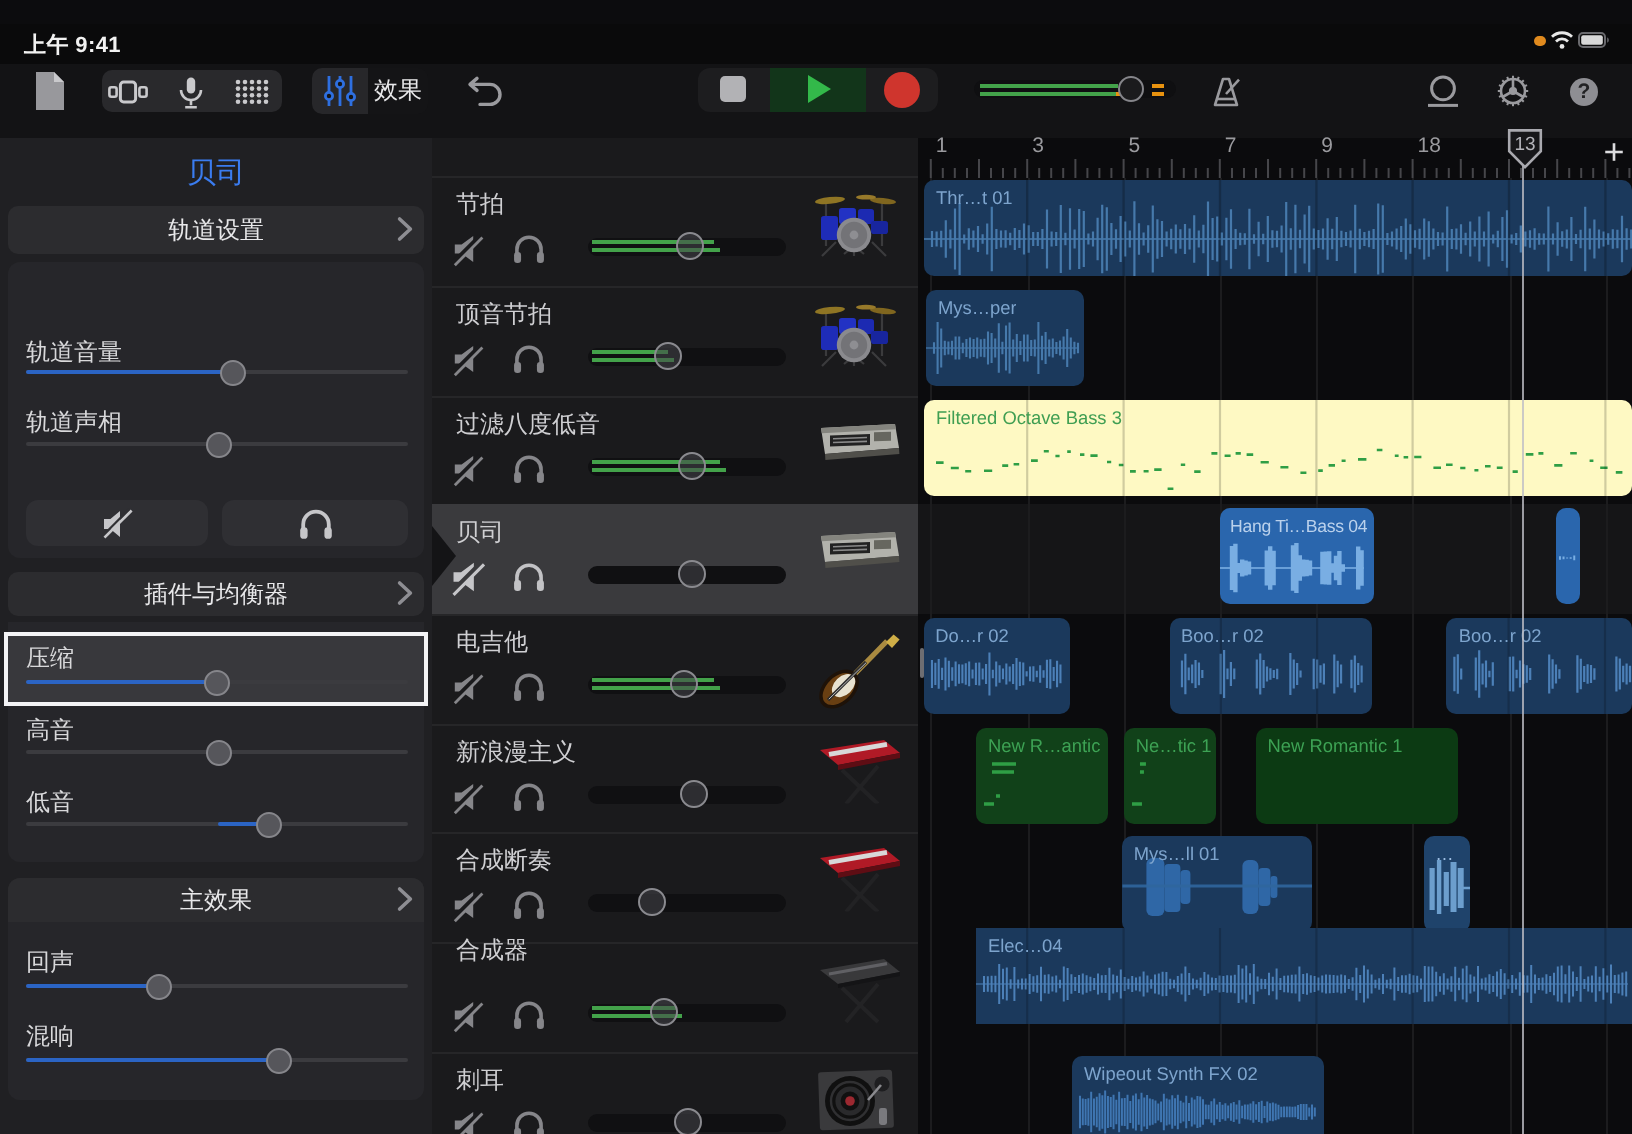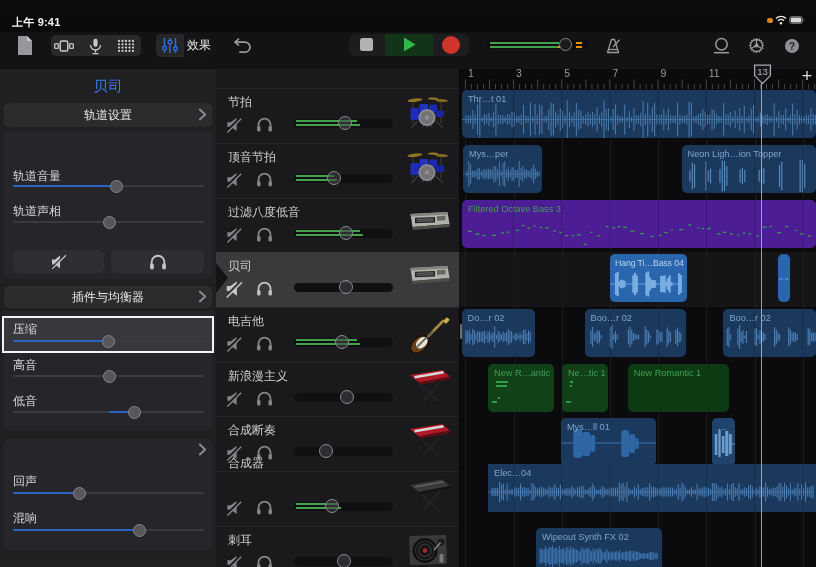--- a/index.html
+++ b/index.html
@@ -172,20 +172,21 @@
 <div class="pfill" style="left:13px;top:328px;width:95px;"></div>
 <div class="pknob" style="left:101.5px;top:322.5px;"></div>
 <div class="plabel" style="left:13px;top:345px;">高音</div>
 <div class="ptrack" style="left:13px;top:363px;width:191px;"></div>
 <div class="pknob" style="left:102.5px;top:357.5px;"></div>
 <div class="plabel" style="left:13px;top:381px;">低音</div>
 <div class="ptrack" style="left:13px;top:399px;width:191px;"></div>
 <div class="pfill" style="left:109px;top:399px;width:25px;"></div>
 <div class="pknob" style="left:127.5px;top:393.5px;"></div>
 <div class="abs" style="left:4px;top:427px;width:208px;height:111px;background:#26262a;border-radius:6px;"></div>
+<div class="abs bar" style="left:4px;top:427px;width:208px;height:22px;border-radius:6px 6px 0 0;">主效果</div>
 <svg class="abs" style="left:198px;top:431px" width="9" height="13" viewBox="0 0 9 13">
       <path d="M1.8 1.5 L7.2 6.5 L1.8 11.5" stroke="#8e8e93" stroke-width="1.8" fill="none" stroke-linecap="round" stroke-linejoin="round"></path>
     </svg>
 <div class="plabel" style="left:13px;top:461px;">回声</div>
 <div class="ptrack" style="left:13px;top:480px;width:191px;"></div>
 <div class="pfill" style="left:13px;top:480px;width:66px;"></div>
 <div class="pknob" style="left:72.5px;top:474.5px;"></div>
 <div class="plabel" style="left:13px;top:498px;">混响</div>
 <div class="ptrack" style="left:13px;top:517px;width:191px;"></div>
 <div class="pfill" style="left:13px;top:517px;width:127px;"></div>
@@ -368,21 +369,21 @@
 <div class="abs" style="left:319px;top:432px;width:14px;height:14px;border-radius:50%;background:rgba(70,70,74,0.55);border:1.5px solid #8a8a8f;"></div>
 <svg class="abs" style="left:406px;top:410px" width="46" height="36" viewBox="0 0 46 36">
 <path d="M4 7 L36 2 L44 8.5 L13 14.5 z" fill="#b01a26"></path>
 <path d="M8.5 9.2 L37.5 4.2" stroke="#d8d8d8" stroke-width="2.4"></path>
 <path d="M13 14.5 L44 8.5 L44 11 L13 17 z" fill="#5e0d14"></path>
 <g stroke="#222224" stroke-width="2">
 <path d="M15 17 L33 34 M33 15 L17 34"></path>
       </g>
 <path d="M13 34.5 h24" stroke="#1a1a1c" stroke-width="1.4"></path>
 </svg>
-<div class="rowlabel" style="left:228px;top:443px;">合成器</div>
+<div class="rowlabel" style="left:228px;top:455px;">合成器</div>
 <svg class="abs" style="left:224px;top:485.5px" width="19" height="19" viewBox="0 0 19 19">
 <path d="M3.4 7.3 h3.4 L12.6 3 v13 L6.8 11.7 H3.4 z" fill="#86868a"></path>
 <path d="M2.6 16.8 L16.4 3" stroke="#1a1a1c" stroke-width="2.8"></path>
 <path d="M3.4 17.6 L17.2 3.8" stroke="#86868a" stroke-width="1.4"></path>
     </svg>
 <svg class="abs" style="left:256px;top:486.5px" width="17" height="17" viewBox="0 0 18 18">
 <path d="M2.6 13 V9.2 a6.4 6.4 0 0 1 12.8 0 V13" stroke="#86868a" stroke-width="1.9" fill="none"></path>
 <rect x="1.1" y="10.6" width="3.7" height="5.8" rx="1.7" fill="#86868a"></rect>
 <rect x="13.2" y="10.6" width="3.7" height="5.8" rx="1.7" fill="#86868a"></rect>
     </svg>
@@ -432,21 +433,21 @@
 <div class="abs" style="left:754.5px;top:77px;width:1px;height:490px;background:#1c1c1e;"></div>
 <div class="abs" style="left:802.7px;top:77px;width:1px;height:490px;background:#1c1c1e;"></div>
 <svg class="abs" style="left:0;top:0" width="816" height="80" viewBox="0 0 816 80">
       <path d="M465.4 67.5V77M471.4 72V77M477.4 72V77M483.5 72V77M489.5 67.5V77M495.5 72V77M501.5 72V77M507.6 72V77M513.6 67.5V77M519.6 72V77M525.6 72V77M531.6 72V77M537.7 67.5V77M543.7 72V77M549.7 72V77M555.7 72V77M561.8 67.5V77M567.8 72V77M573.8 72V77M579.8 72V77M585.9 67.5V77M591.9 72V77M597.9 72V77M603.9 72V77M609.9 67.5V77M616.0 72V77M622.0 72V77M628.0 72V77M634.0 67.5V77M640.1 72V77M646.1 72V77M652.1 72V77M658.1 67.5V77M664.1 72V77M670.2 72V77M676.2 72V77M682.2 67.5V77M688.2 72V77M694.3 72V77M700.3 72V77M706.3 67.5V77M712.3 72V77M718.3 72V77M724.4 72V77M730.4 67.5V77M736.4 72V77M742.4 72V77M748.5 72V77M754.5 67.5V77M760.5 72V77M766.5 72V77M772.5 72V77M778.6 67.5V77M784.6 72V77M790.6 72V77M796.6 72V77M802.7 67.5V77M808.7 72V77M814.7 72V77" stroke="#46464a" stroke-width="1"></path>
     </svg>
 <div class="abs" style="left:467.9px;top:55px;font-size:10.5px;color:#9a9a9e;">1</div>
 <div class="abs" style="left:516.1px;top:55px;font-size:10.5px;color:#9a9a9e;">3</div>
 <div class="abs" style="left:564.3px;top:55px;font-size:10.5px;color:#9a9a9e;">5</div>
 <div class="abs" style="left:612.4px;top:55px;font-size:10.5px;color:#9a9a9e;">7</div>
 <div class="abs" style="left:660.6px;top:55px;font-size:10.5px;color:#9a9a9e;">9</div>
-<div class="abs" style="left:708.8px;top:55px;font-size:10.5px;color:#9a9a9e;">11</div>
+<div class="abs" style="left:708.8px;top:55px;font-size:10.5px;color:#9a9a9e;">18</div>
 <div class="abs" style="left:798px;top:55px;width:18px;height:18px;color:#dcdcde;font-size:18px;font-weight:400;line-height:18px;text-align:center;">+</div>
 <div class="abs" style="left:462.0px;top:78.0px;width:354.0px;height:48.0px;background:#1b395c;border-radius:5px;overflow:hidden;">
       <svg width="354" height="48" viewBox="0 0 354.0 48.0" style="position:absolute;left:0;top:0">
         <path d="M4.0 25.5V33.5M6.3 25.8V33.2M8.6 25.4V33.6M10.9 20.1V38.9M13.2 24.7V34.3M15.5 14.2V44.8M17.8 11.5V47.5M20.1 27.2V31.8M22.4 24.1V34.9M24.7 25.3V33.7M27.0 23.0V36.0M29.3 27.1V31.9M31.6 21.7V37.3M33.9 13.4V45.6M36.2 24.5V34.5M38.5 25.2V33.8M40.8 25.1V33.9M43.1 26.4V32.6M45.4 24.0V35.0M47.7 25.0V34.0M50.0 21.7V37.3M52.3 22.6V36.4M54.6 26.0V33.0M56.9 26.0V33.0M59.2 24.5V34.5M61.5 14.7V44.3M63.8 25.7V33.3M66.1 26.0V33.0M68.4 12.5V46.5M70.7 26.4V32.6M73.0 14.1V44.9M75.3 24.8V34.2M77.6 14.5V44.5M79.9 15.5V43.5M82.2 26.7V32.3M84.5 25.8V33.2M86.8 18.9V40.1M89.1 12.4V46.6M91.4 13.6V45.4M93.7 21.5V37.5M96.0 24.6V34.4M98.3 18.0V41.0M100.6 20.8V38.2M102.9 25.2V33.8M105.2 10.6V48.4M107.5 21.6V37.4M109.8 26.2V32.8M112.1 22.6V36.4M114.4 12.7V46.3M116.7 19.6V39.4M119.0 20.5V38.5M121.3 25.7V33.3M123.6 24.4V34.6M125.9 22.2V36.8M128.2 24.6V34.4M130.5 22.0V37.0M132.8 24.2V34.8M135.1 17.6V41.4M137.4 25.3V33.7M139.7 22.4V36.6M142.0 10.7V48.3M144.3 19.0V40.0M146.6 18.3V40.7M148.9 26.3V32.7M151.2 18.9V40.1M153.5 14.6V44.4M155.8 24.5V34.5M158.1 26.4V32.6M160.4 26.6V32.4M162.7 14.4V44.6M165.0 27.1V31.9M167.3 20.9V38.1M169.6 26.9V32.1M171.9 18.0V41.0M174.2 25.1V33.9M176.5 25.4V33.6M178.8 22.8V36.2M181.1 11.0V48.0M183.4 24.1V34.9M185.7 12.4V46.6M188.0 24.9V34.1M190.3 17.3V41.7M192.6 12.9V46.1M194.9 24.3V34.7M197.2 25.0V34.0M199.5 24.3V34.7M201.8 19.1V39.9M204.1 24.4V34.6M206.4 18.5V40.5M208.7 25.4V33.6M211.0 26.0V33.0M213.3 25.3V33.7M215.6 12.4V46.6M217.9 24.4V34.6M220.2 26.0V33.0M222.5 25.4V33.6M224.8 24.5V34.5M227.1 11.8V47.2M229.4 12.6V46.4M231.7 26.5V32.5M234.0 25.7V33.3M236.3 24.3V34.7M238.6 23.0V36.0M240.9 19.2V39.8M243.2 22.1V36.9M245.5 25.1V33.9M247.8 24.4V34.6M250.1 19.2V39.8M252.4 20.6V38.4M254.7 24.3V34.7M257.0 26.0V33.0M259.3 26.3V32.7M261.6 13.2V45.8M263.9 24.5V34.5M266.2 24.2V34.8M268.5 22.1V36.9M270.8 26.4V32.6M273.1 20.7V38.3M275.4 25.7V33.3M277.7 18.3V40.7M280.0 25.8V33.2M282.3 15.7V43.3M284.6 27.2V31.8M286.9 25.4V33.6M289.2 18.5V40.5M291.5 15.1V43.9M293.8 27.2V31.8M296.1 26.5V32.5M298.4 22.8V36.2M300.7 25.8V33.2M303.0 25.1V33.9M305.3 24.1V34.9M307.6 26.6V32.4M309.9 26.7V32.3M312.2 13.3V45.7M314.5 26.7V32.3M316.8 21.1V37.9M319.1 25.6V33.4M321.4 24.8V34.2M323.7 18.5V40.5M326.0 27.0V32.0M328.3 24.9V34.1M330.6 13.4V45.6M332.9 24.3V34.7M335.2 19.8V39.2M337.5 24.7V34.3M339.8 25.8V33.2M342.1 26.6V32.4M344.4 24.6V34.4M346.7 24.9V34.1M349.0 17.9V41.1M351.3 24.1V34.9M353.6 24.7V34.3" stroke="#4679ab" stroke-width="1.1" fill="none"></path>
         <path d="M0 29.5 H354" stroke="#4679ab" stroke-width="0.9" opacity="0.8"></path>
         <path d="M51.6 0 V52" stroke="rgba(0,0,0,0.22)" stroke-width="1.2"></path>
         <path d="M99.8 0 V52" stroke="rgba(0,0,0,0.22)" stroke-width="1.2"></path>
         <path d="M148.0 0 V52" stroke="rgba(0,0,0,0.22)" stroke-width="1.2"></path>
         <path d="M196.2 0 V52" stroke="rgba(0,0,0,0.22)" stroke-width="1.2"></path>
         <path d="M244.3 0 V52" stroke="rgba(0,0,0,0.22)" stroke-width="1.2"></path>
@@ -455,30 +456,21 @@
       </svg>
       <div class="rlab" style="left:6px;top:3.5px;color:#7da4cd;max-width:346px;">Thr…t 01</div>
     </div>
 <div class="abs" style="left:463.0px;top:133.0px;width:79.0px;height:48.0px;background:#1b395c;border-radius:5px;overflow:hidden;">
       <svg width="79" height="48" viewBox="0 0 79.0 48.0" style="position:absolute;left:0;top:0">
         <path d="M4.0 26.1V31.9M5.8 16.0V42.0M7.6 19.2V38.8M9.4 25.4V32.6M11.2 25.8V32.2M13.0 25.4V32.6M14.8 23.2V34.8M16.6 23.3V34.7M18.4 26.4V31.6M20.2 24.5V33.5M22.0 23.8V34.2M23.8 24.5V33.5M25.6 23.8V34.2M27.4 24.6V33.4M29.2 24.4V33.6M31.0 20.8V37.2M32.8 21.5V36.5M34.6 24.3V33.7M36.4 16.6V41.4M38.2 25.9V32.1M40.0 17.7V40.3M41.8 16.3V41.7M43.6 24.7V33.3M45.4 22.0V36.0M47.2 25.5V32.5M49.0 22.3V35.7M50.8 22.3V35.7M52.6 25.0V33.0M54.4 24.7V33.3M56.2 16.0V42.0M58.0 22.9V35.1M59.8 21.0V37.0M61.6 24.8V33.2M63.4 24.2V33.8M65.2 26.0V32.0M67.0 25.3V32.7M68.8 23.2V34.8M70.6 19.5V38.5M72.4 23.7V34.3M74.2 25.9V32.1M76.0 26.4V31.6" stroke="#4679ab" stroke-width="1.05" fill="none"></path>
         <path d="M0 29 H76" stroke="#4679ab" stroke-width="0.8" opacity="0.8"></path>
       </svg>
       <div class="rlab" style="left:6px;top:3.5px;color:#7da4cd;max-width:71px;text-align:center;">Mys…per</div>
     </div>
-<div class="abs" style="left:681.6px;top:133.0px;width:134.4px;height:48.0px;background:#1b395c;border-radius:5px;overflow:hidden;">
-      <svg width="134" height="48" viewBox="0 0 134.4 48.0" style="position:absolute;left:0;top:0">
-        <path d="M8.0 25.5V36.5M10.3 17.4V44.6M12.6 19.2V42.8M24.0 16.3V45.7M26.3 25.4V36.6M28.6 23.4V38.6M38.1 24.1V37.9M40.4 15.3V46.7M42.7 16.0V46.0M45.0 20.9V41.1M58.3 24.5V37.5M60.6 23.0V39.0M62.9 25.0V37.0M77.5 25.1V36.9M79.8 23.2V38.8M82.1 23.2V38.8M97.8 19.7V42.3M100.1 16.5V45.5M118.5 14.6V47.4M120.8 14.6V47.4M123.1 18.7V43.3" stroke="#5588bb" stroke-width="1.2" fill="none"></path>
-        <path d="M24.7 0 V48" stroke="rgba(0,0,0,0.18)" stroke-width="1.1"></path>
-        <path d="M72.9 0 V48" stroke="rgba(0,0,0,0.18)" stroke-width="1.1"></path>
-        <path d="M121.1 0 V48" stroke="rgba(0,0,0,0.18)" stroke-width="1.1"></path>
-      </svg>
-      <div class="rlab" style="left:6px;top:3.5px;color:#7da4cd;max-width:126.39999999999998px;">Neon Ligh…ion Topper</div>
-    </div>
-<div class="abs" style="left:462.0px;top:188.0px;width:354.0px;height:48.0px;background:#4c1d95;border-radius:5px;overflow:hidden;">
+<div class="abs" style="left:462.0px;top:188.0px;width:354.0px;height:48.0px;background:#fef9c3;border-radius:5px;overflow:hidden;">
       <svg width="354" height="48" viewBox="0 0 354.0 48.0" style="position:absolute;left:0;top:0">
         <path d="M6.0 31.3h3.8M13.4 34.0h4.0M20.6 35.6h3.0M30.0 35.4h4.1M39.1 32.8h3.0M44.8 32.1h2.8M53.5 30.3h3.4M59.9 25.6h2.5M65.7 28.0h2.1M71.6 25.8h1.8M78.0 27.3h2.2M83.2 27.8h3.6M91.5 31.0h2.1M97.4 32.5h2.3M103.0 35.7h2.9M109.8 35.6h2.5M115.1 34.8h3.7M121.8 44.4h2.9M128.4 32.4h2.2M135.1 35.8h3.2M143.7 26.7h3.0M150.3 27.9h3.0M155.8 26.7h2.6M161.3 27.3h3.3M168.3 31.1h4.1M178.2 33.6h4.0M188.2 36.4h3.0M197.1 35.3h2.3M202.3 32.7h3.2M208.8 30.4h2.0M217.0 29.7h4.2M226.4 25.0h2.8M235.4 27.9h1.9M239.8 28.6h2.3M245.1 28.5h3.6M254.7 33.9h3.8M261.0 32.4h3.3M268.1 34.0h2.6M275.2 35.1h2.0M280.5 33.1h2.8M286.4 33.9h2.9M294.3 35.8h2.6M300.9 27.2h3.8M307.2 26.7h2.5M315.1 32.7h4.1M323.1 26.6h3.3M332.8 30.4h1.9M338.1 33.9h3.7M345.9 36.2h3.3" stroke="#2f9e45" stroke-width="1.3" fill="none"></path>
         <path d="M51.6 0 V48" stroke="rgba(0,0,0,0.18)" stroke-width="1.1"></path>
         <path d="M99.8 0 V48" stroke="rgba(0,0,0,0.18)" stroke-width="1.1"></path>
         <path d="M148.0 0 V48" stroke="rgba(0,0,0,0.18)" stroke-width="1.1"></path>
         <path d="M196.2 0 V48" stroke="rgba(0,0,0,0.18)" stroke-width="1.1"></path>
         <path d="M244.3 0 V48" stroke="rgba(0,0,0,0.18)" stroke-width="1.1"></path>
         <path d="M292.5 0 V48" stroke="rgba(0,0,0,0.18)" stroke-width="1.1"></path>
         <path d="M340.7 0 V48" stroke="rgba(0,0,0,0.18)" stroke-width="1.1"></path>
       </svg>

